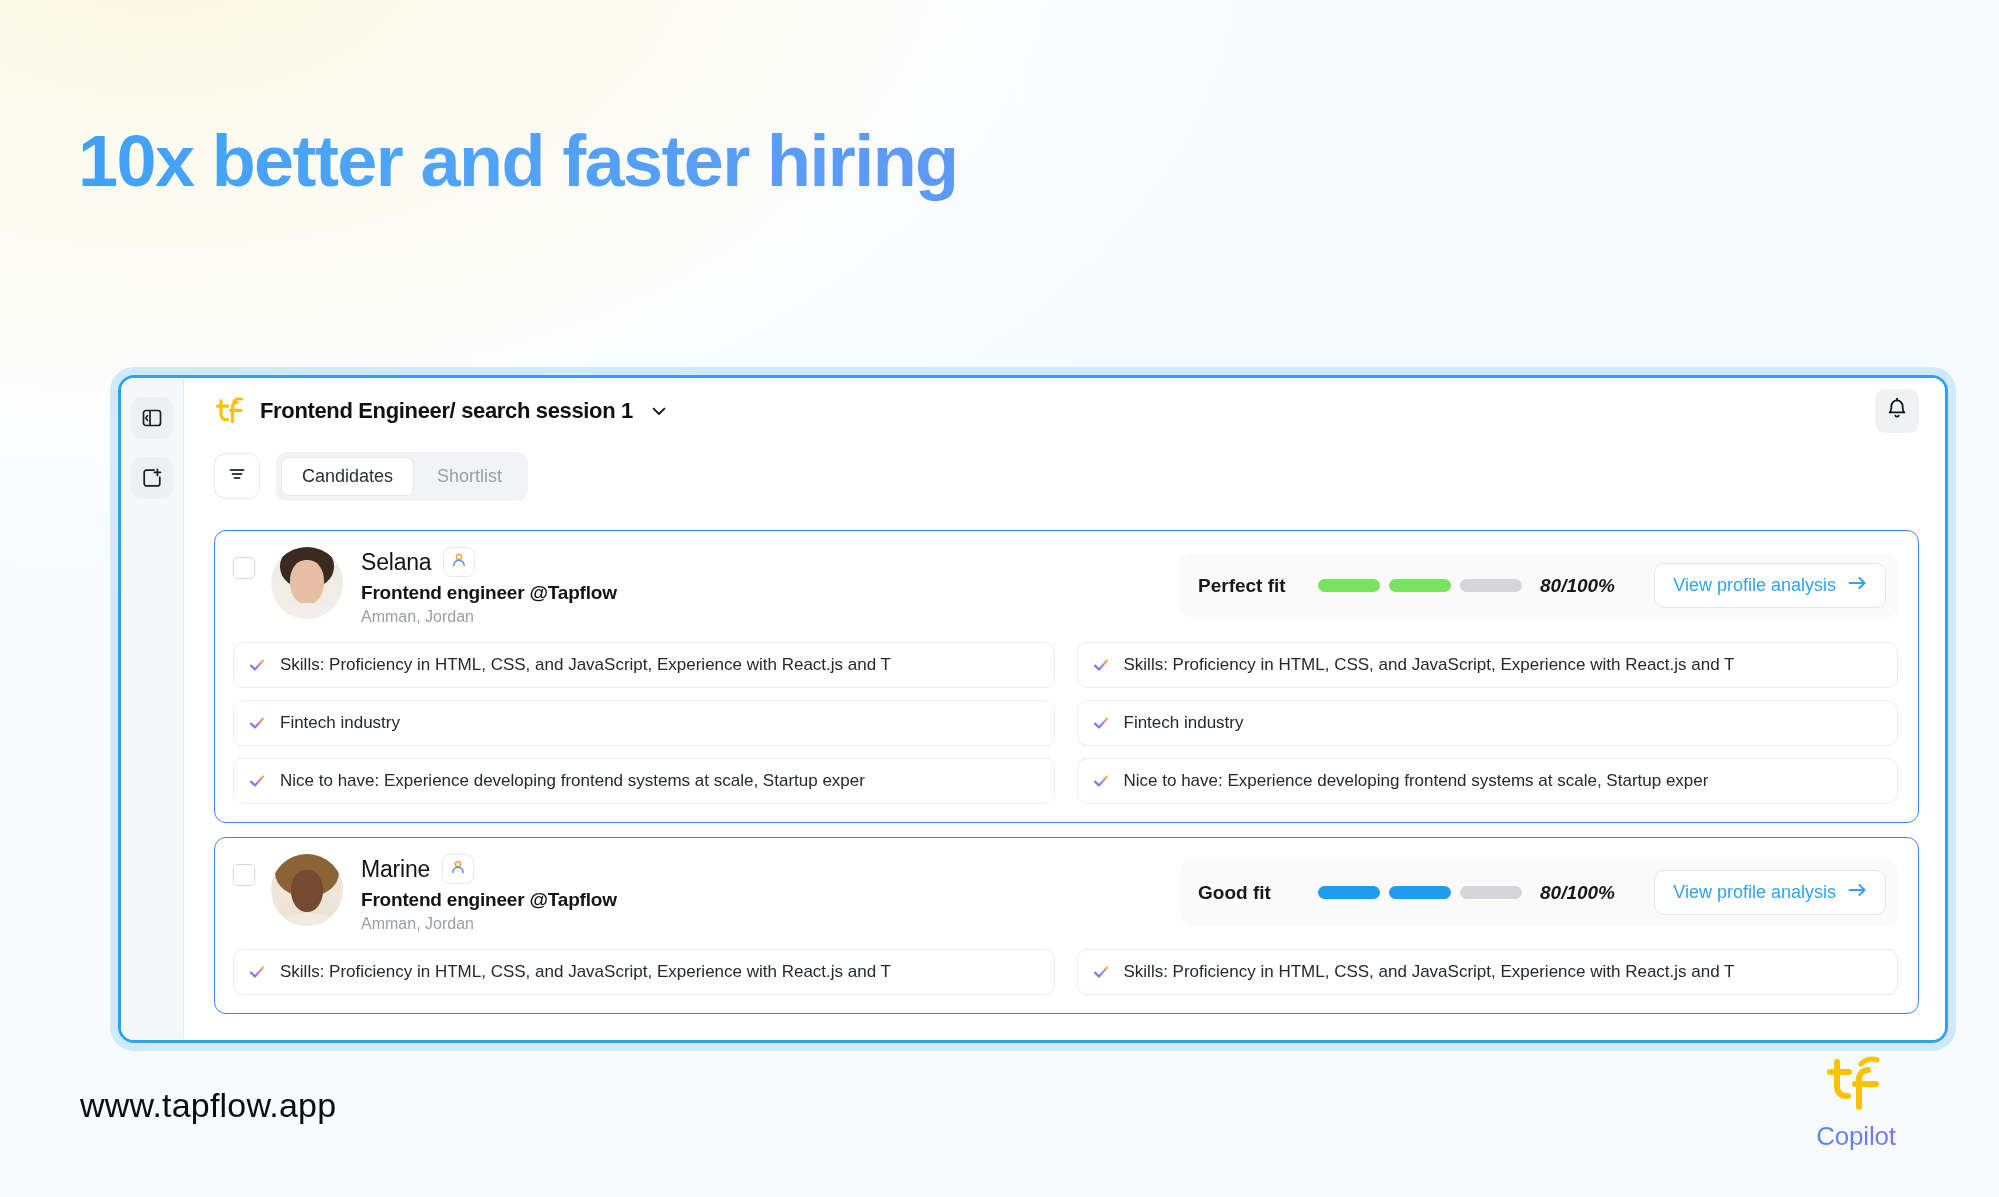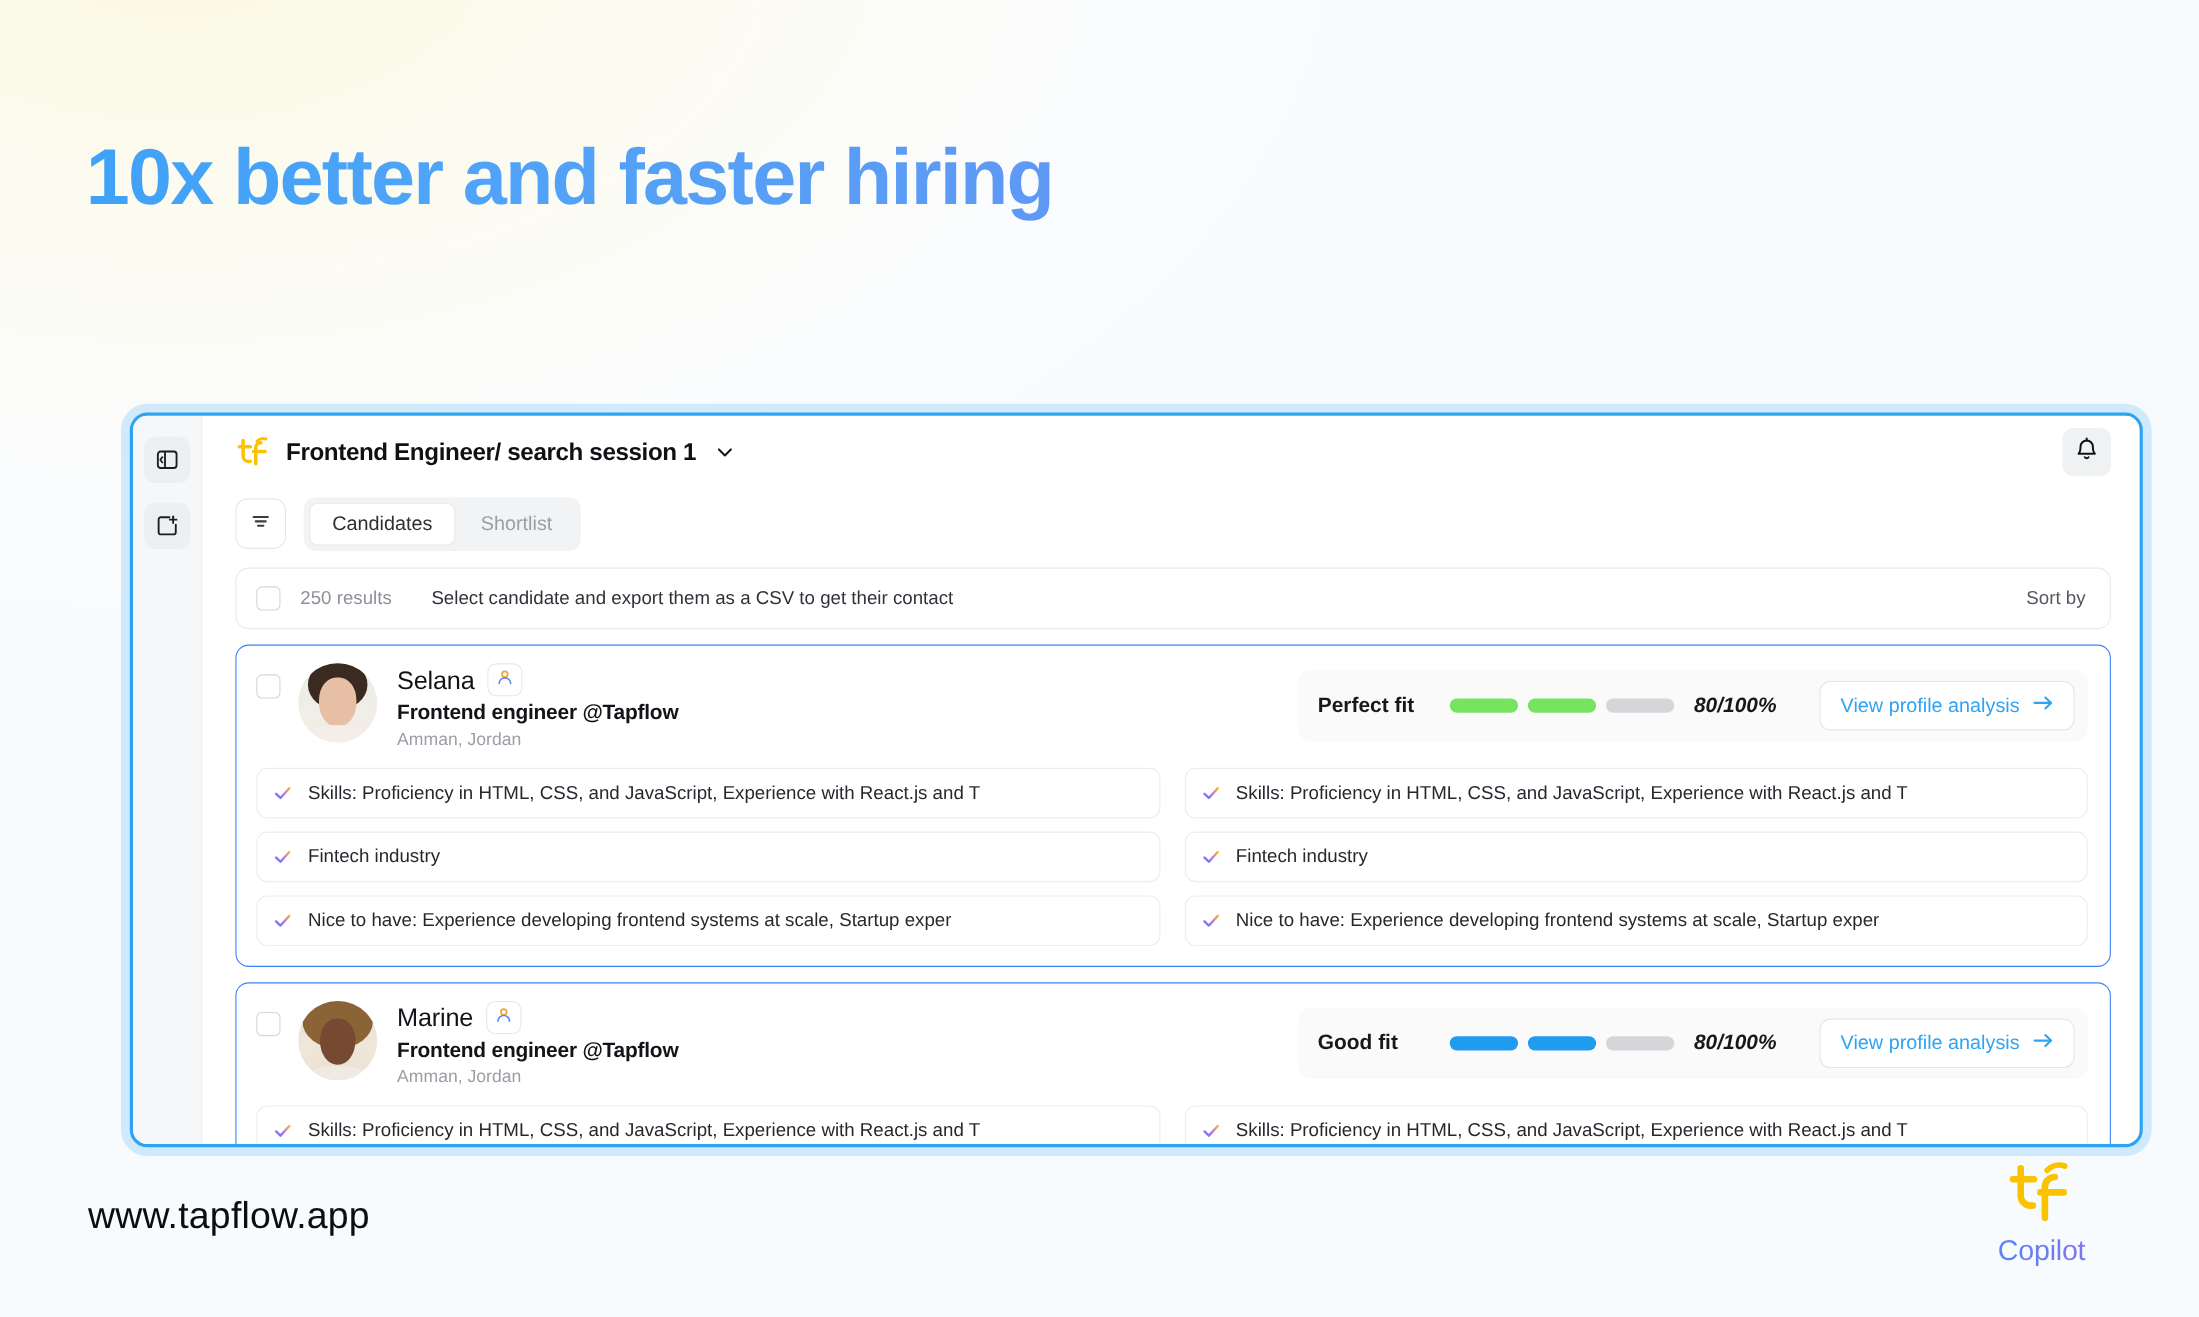--- a/index.html
+++ b/index.html
@@ -438,26 +438,20 @@
           </span>
         </div>
         <div class="tabs">
           <div class="tab active">Candidates</div>
           <div class="tab">Shortlist</div>
         </div>
       </div>
 
       <div class="content">
 
-        <div class="results-bar">
-          <div class="chk"></div>
-          <span class="results-count">250 results</span>
-          <span class="results-hint">Select candidate and export them as a CSV to get their contact</span>
-          <span class="sortby">Sort by</span>
-        </div>
 
         <div class="card">
           <div class="card-top">
             <div class="chk card-chk"></div>
             <div class="avatar">
               <div class="face f1">
                   <div class="hair"></div>
                   <div class="skin"></div>
                   <div class="body"></div>
                 </div>

